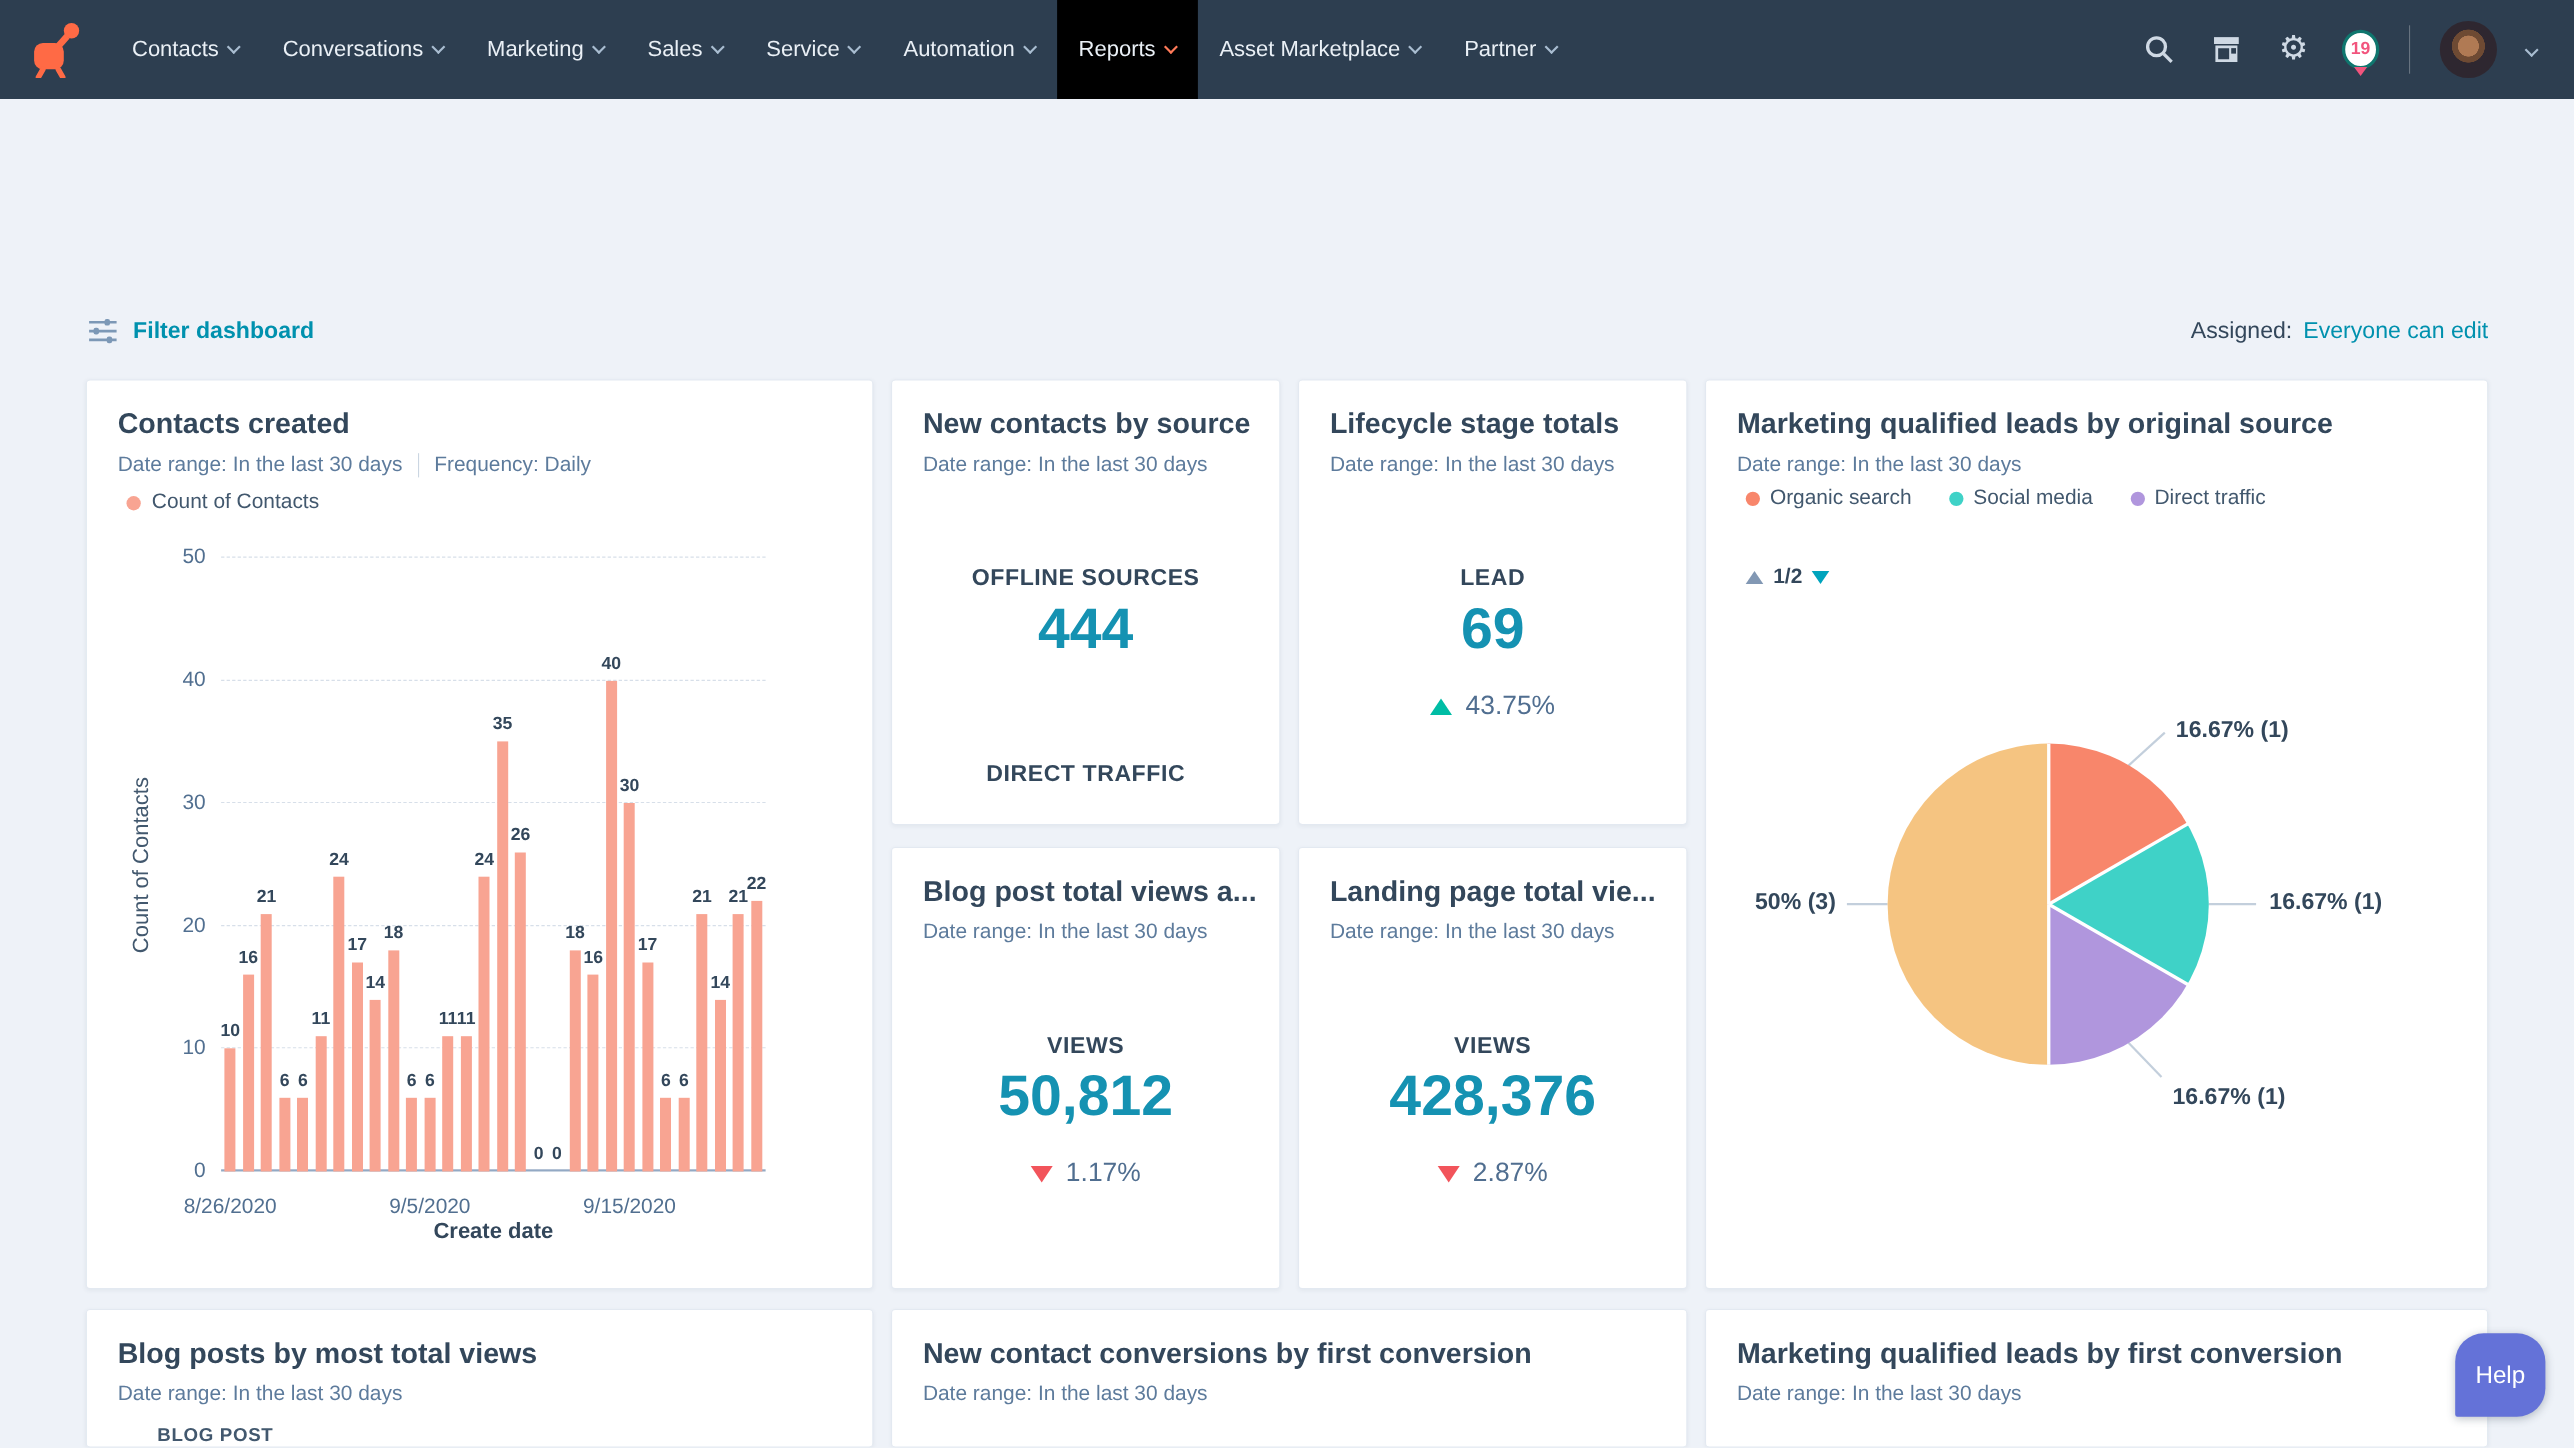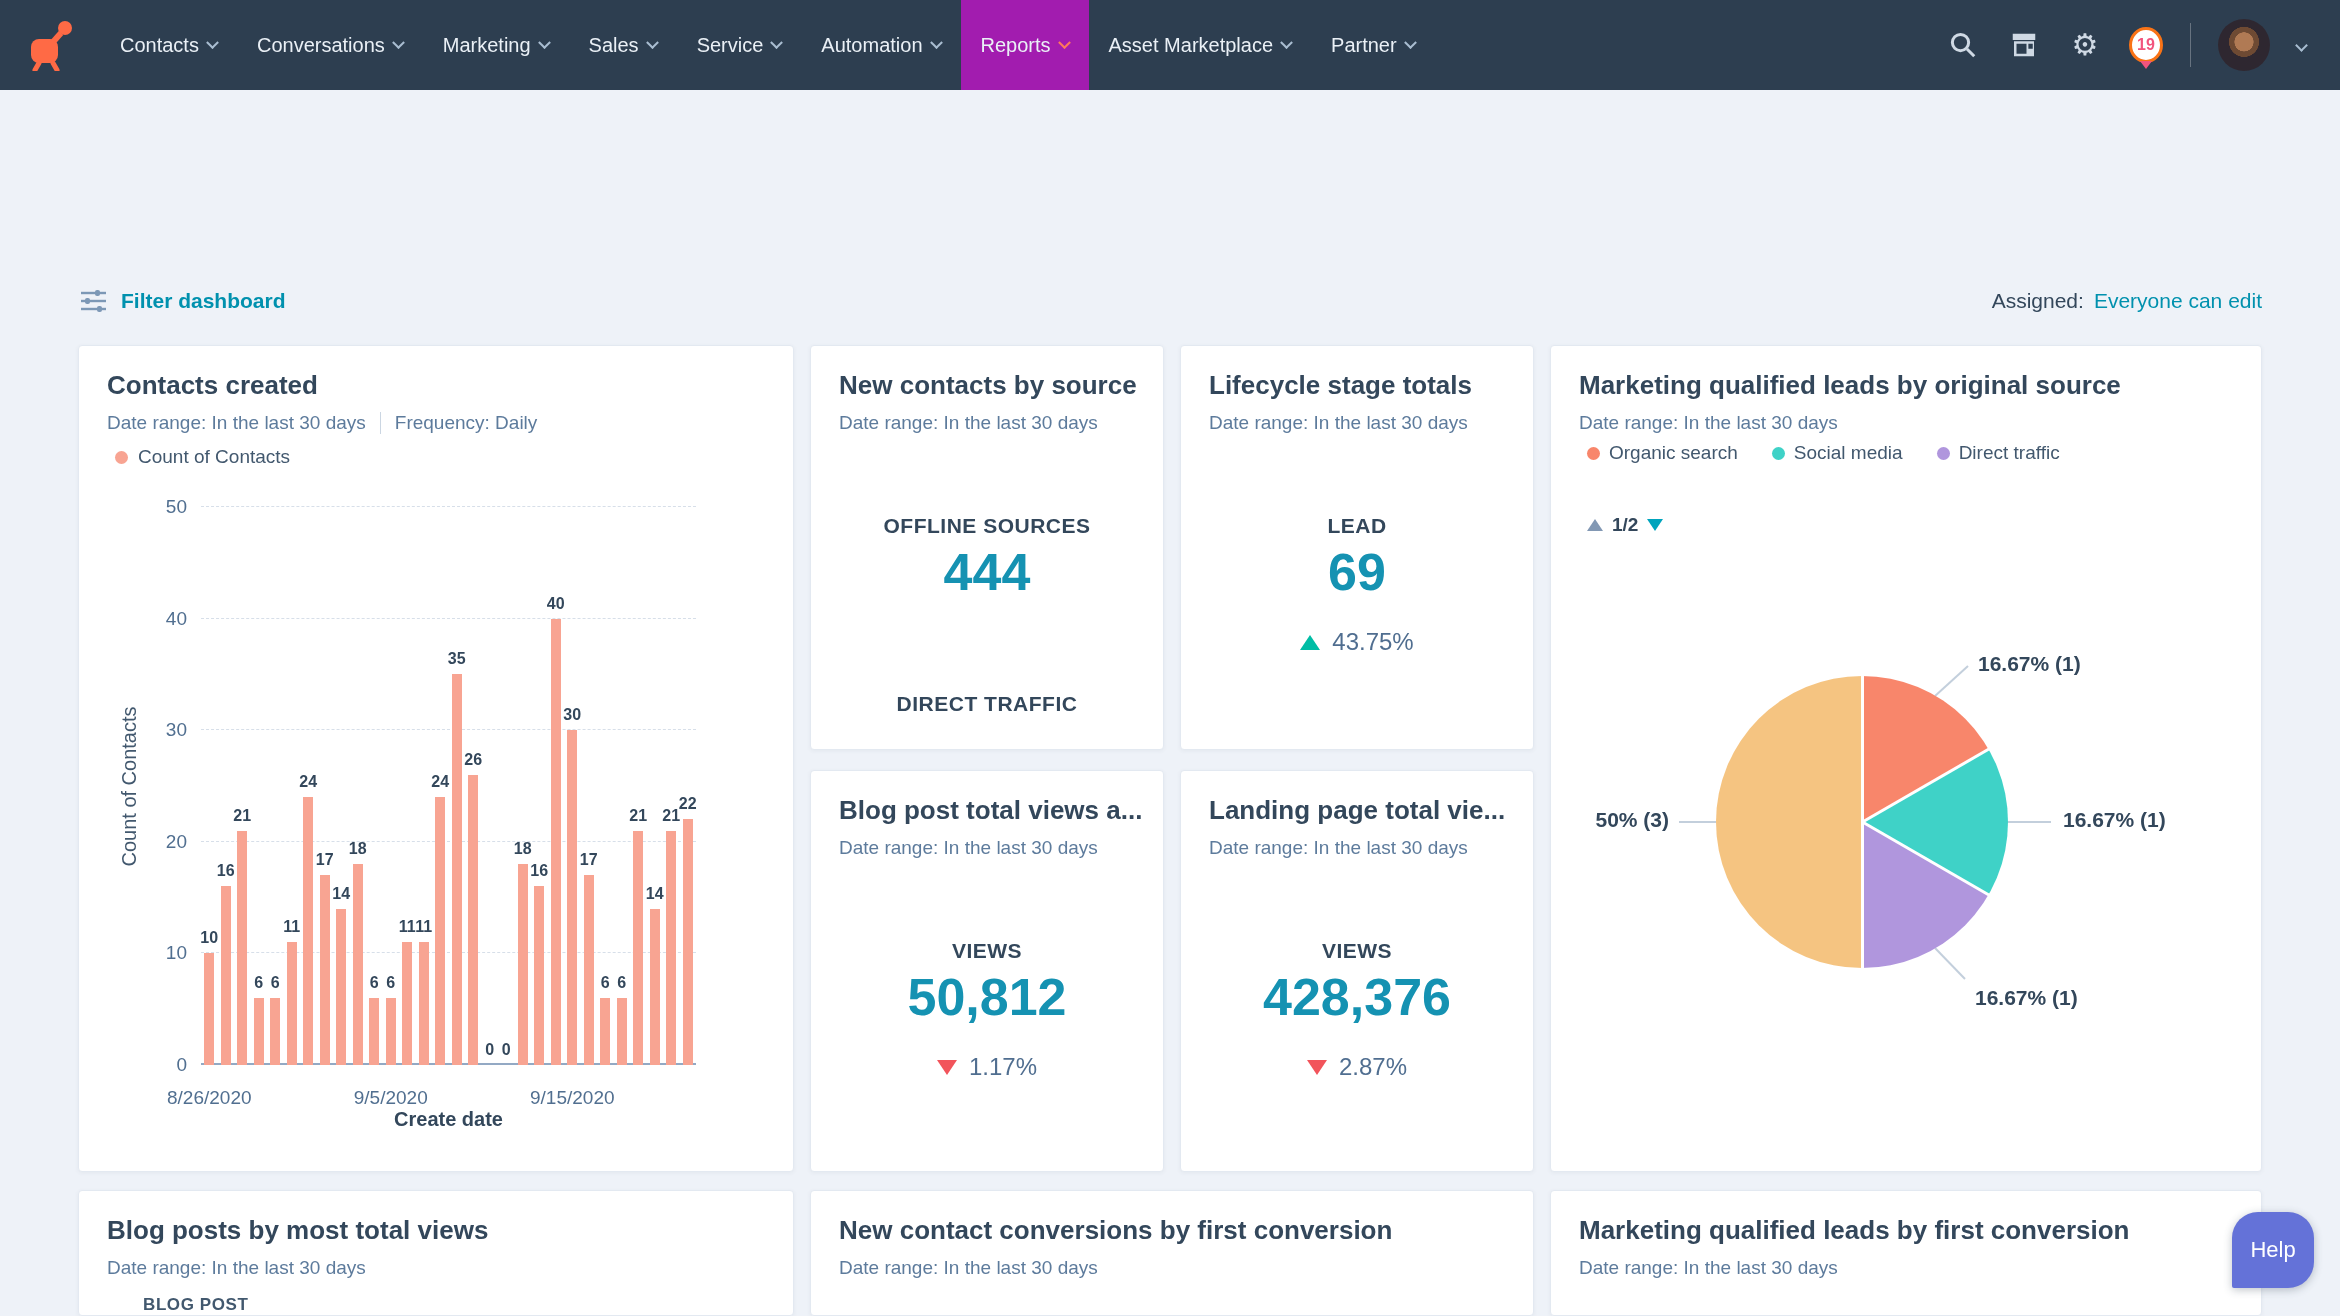--- a/index.html
+++ b/index.html
@@ -5,27 +5,27 @@
   * { box-sizing: border-box; margin: 0; padding: 0; }
   html,body { width:2340px; height:1316px; }
   body { font-family:"Liberation Sans", sans-serif; background:#eef2f8; overflow:hidden; }
   #app { position:relative; width:2340px; height:1316px; }
 
   
   #topnav { position:absolute; left:0; top:0; width:2340px; height:90px; background:#2d3e50; display:flex; align-items:stretch; z-index:30; }
   .logo-wrap { width:100px; display:flex; align-items:center; justify-content:center; cursor:pointer; }
   #nav-items { display:flex; align-items:stretch; }
   .nav-item { display:flex; align-items:center; gap:9px; padding:0 20px; color:#eaf0f6; font-size:20px; cursor:pointer; }
-  .nav-item.active { background:#a21caf; }
+  .nav-item.active { background:#000000; }
   .chev { width:9px; height:9px; border-right:2px solid #a9bdd1; border-bottom:2px solid #a9bdd1; transform:rotate(45deg) translate(-2px,-2px); display:inline-block; }
   .nav-item.active .chev { border-color:#ff7a59; }
   .nav-right { margin-left:auto; display:flex; align-items:center; gap:27px; padding-right:34px; }
   .nav-icon { width:34px; height:34px; display:flex; align-items:center; justify-content:center; cursor:pointer; color:#cfd9e4; }
   .gear-glyph { font-size:30px; line-height:1; color:#cfd9e4; }
-  .balloon { position:relative; width:36px; height:36px; border:3px solid #f97316; border-radius:50%; background:#fff; color:#f2547d; font-size:16px; font-weight:bold; display:flex; align-items:center; justify-content:center; }
+  .balloon { position:relative; width:36px; height:36px; border:3px solid #0f766e; border-radius:50%; background:#fff; color:#f2547d; font-size:16px; font-weight:bold; display:flex; align-items:center; justify-content:center; }
   .balloon::after { content:""; position:absolute; left:50%; bottom:-9px; transform:translateX(-50%); border-left:6px solid transparent; border-right:6px solid transparent; border-top:8px solid #f2547d; }
   .nav-divider { width:1px; height:44px; background:rgba(255,255,255,.28); }
   .avatar { width:52px; height:52px; border-radius:50%; cursor:pointer;
     background:radial-gradient(circle at 50% 44%, #b07a54 0 24%, #6e4a33 25% 38%, #2e2730 39% 100%); }
   .avatar-caret { width:9px; height:9px; border-right:2px solid #a9bdd1; border-bottom:2px solid #a9bdd1; transform:rotate(45deg); }
 
   
   #pagehead { position:absolute; left:0; top:90px; width:2340px; height:143px; background:#ffffff; border-bottom:1px solid #dde4ee; }
   #page-title-row { position:absolute; left:80px; top:118px; display:flex; align-items:center; gap:18px; cursor:pointer; }
   #page-title { font-size:42px; font-weight:500; color:#0f93b2; }

